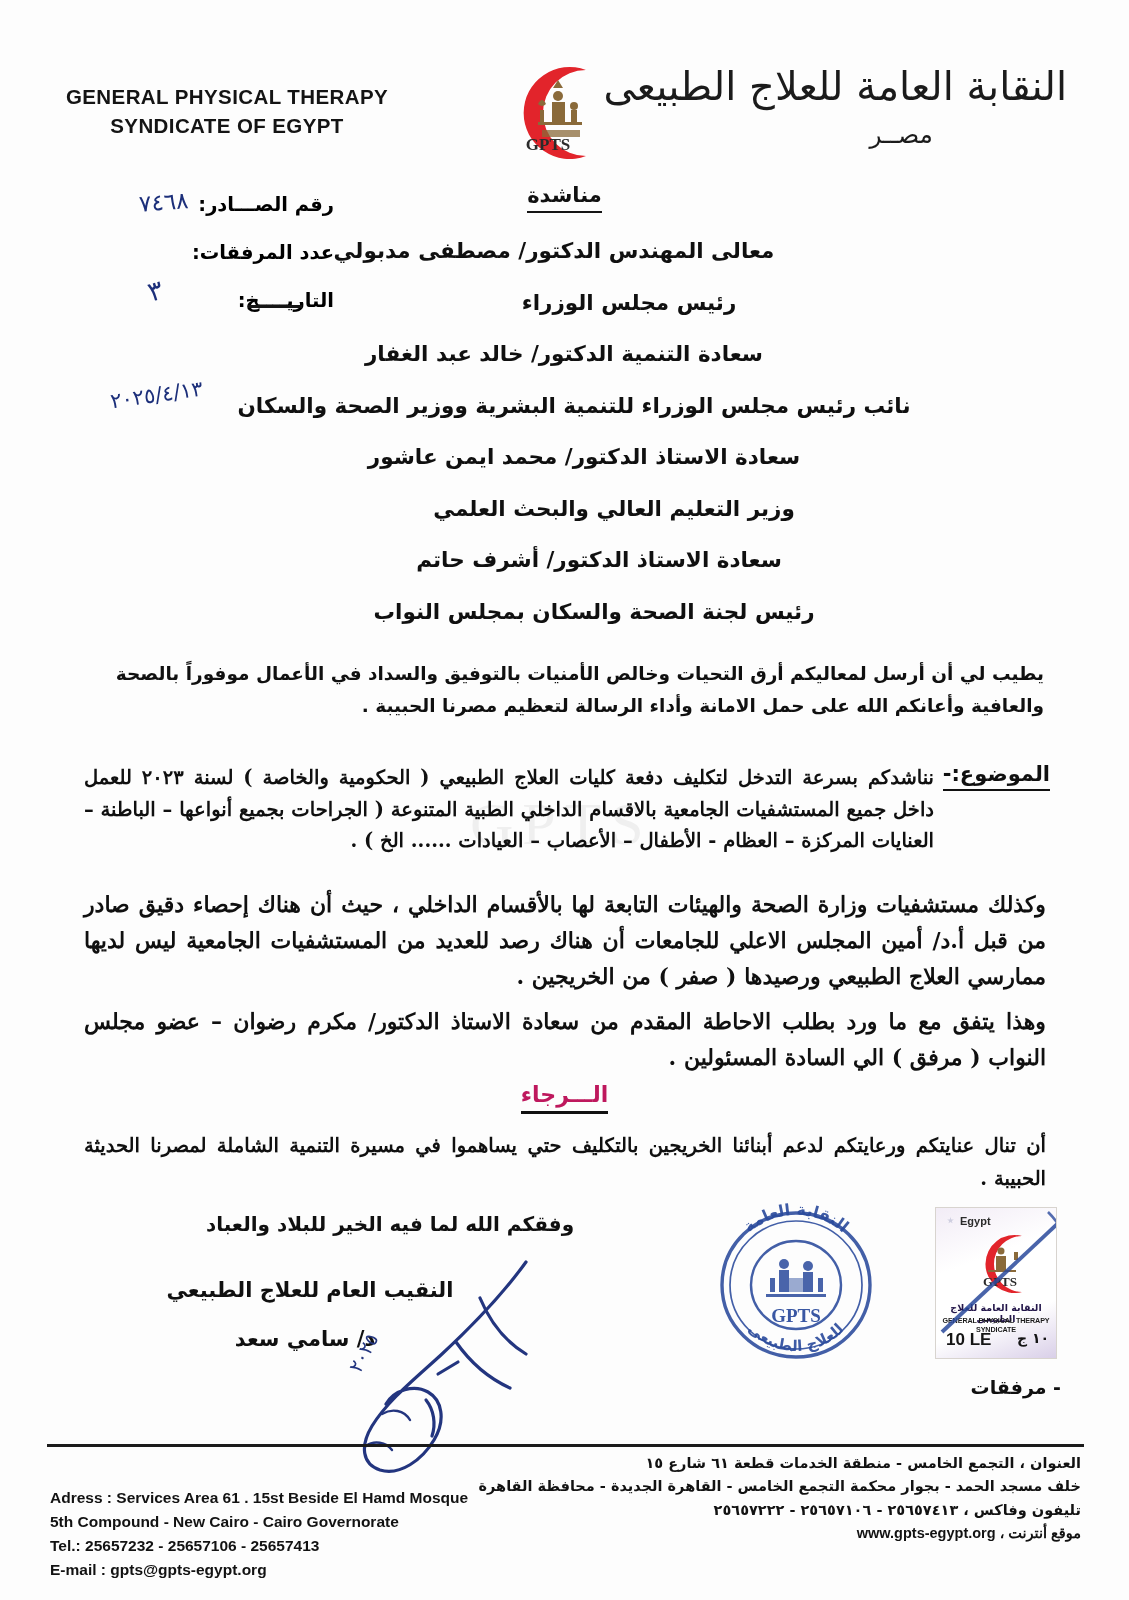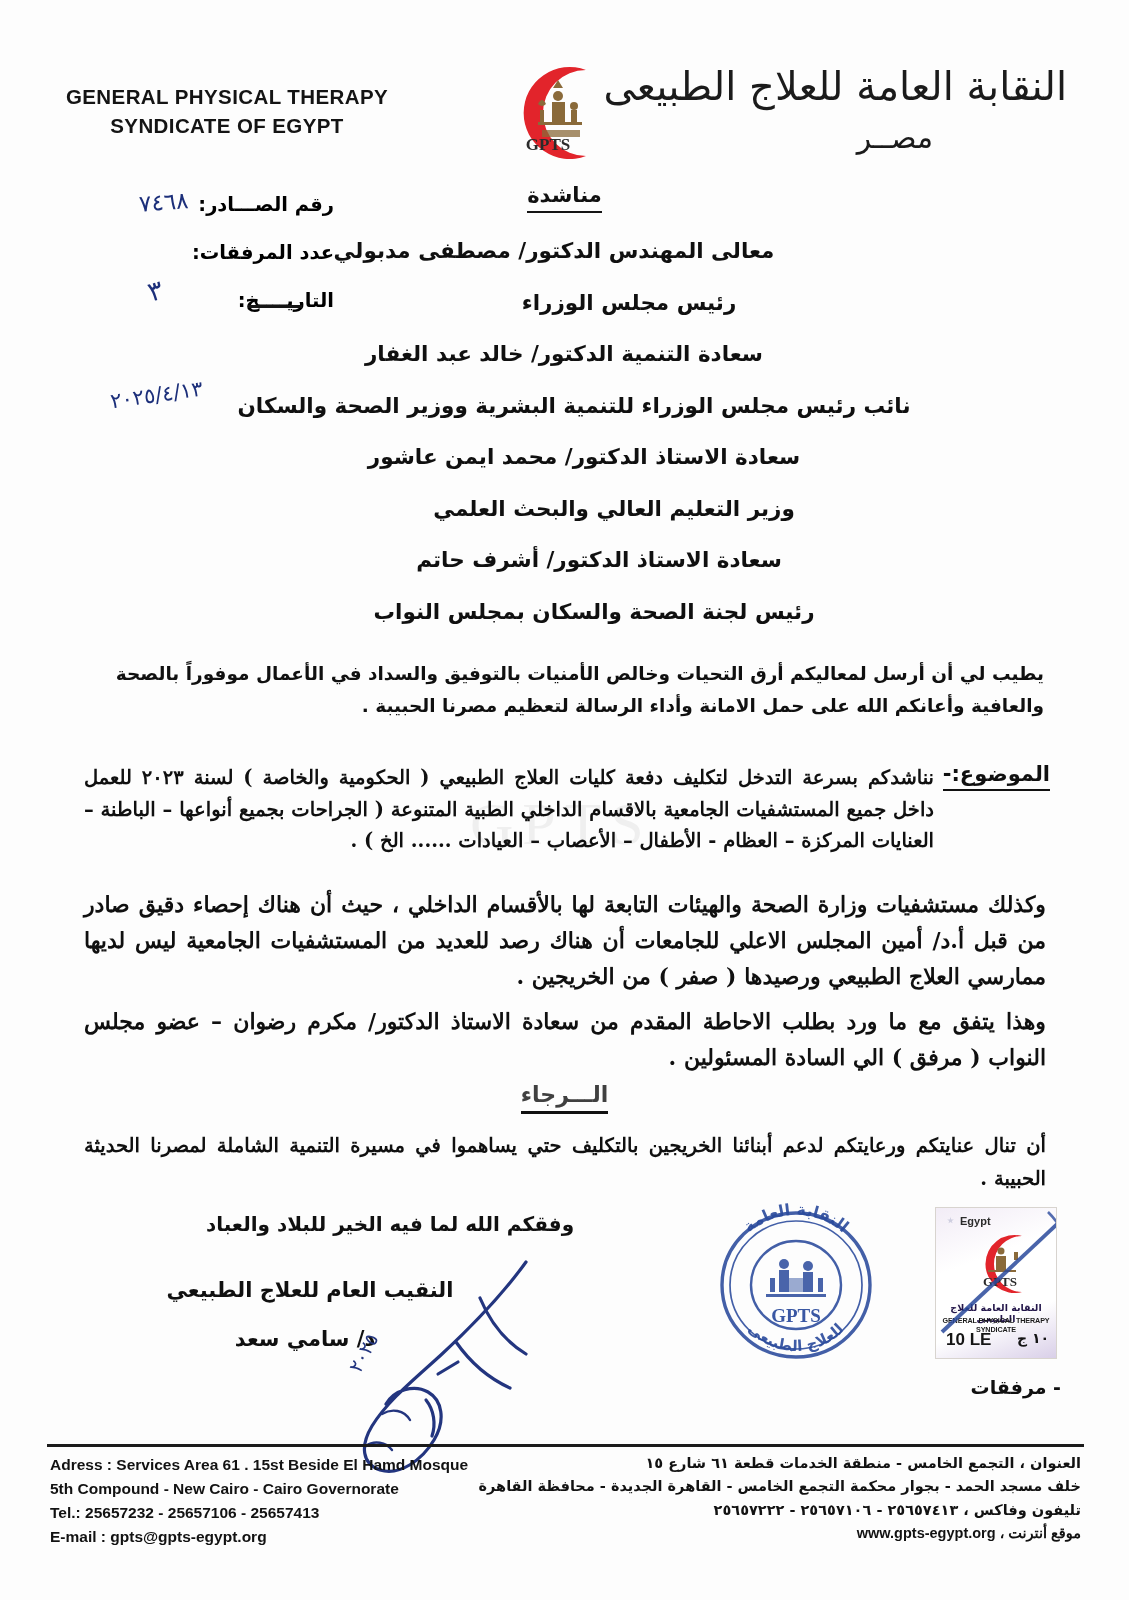--- a/index.html
+++ b/index.html
@@ -61,21 +61,21 @@
     color: #1b1b1b;
     line-height: 1.12;
     letter-spacing: 1px;
   }
   #ar-org-sub {
     position: absolute;
     right: 196px;
     top: 62px;
     direction: rtl;
     font-family: "DejaVu Sans", sans-serif;
-    font-size: 30px;
+    font-size: 25px;
     color: #1b1b1b;
     letter-spacing: 4px;
   }
 
   
   #ref-block {
     position: absolute;
     left: 18px;
     top: 193px;
     width: 320px;
@@ -250,21 +250,21 @@
     top: 1082px;
     left: 0;
     width: 1129px;
     text-align: center;
     direction: rtl;
   }
   #request-title span {
     font-family: "DejaVu Sans", sans-serif;
     font-size: 22px;
     font-weight: bold;
-    color: #404040;
+    color: #be185d;
     border-bottom: 3px solid #111;
     padding-bottom: 4px;
     letter-spacing: 1px;
   }
   #request-body {
     position: absolute;
     top: 1130px;
     left: 84px;
     width: 962px;
     direction: rtl;
@@ -446,21 +446,21 @@
     position: absolute;
     left: 47px;
     top: 1444px;
     width: 1037px;
     height: 3px;
     background: #1b1b1b;
   }
   #footer-en {
     position: absolute;
     left: 50px;
-    top: 1453px;
+    top: 1486px;
     font-family: "Liberation Sans", sans-serif;
     font-size: 15.5px;
     font-weight: bold;
     line-height: 1.55;
     color: #121212;
   }
   #footer-ar {
     position: absolute;
     right: 48px;
     top: 1452px;

